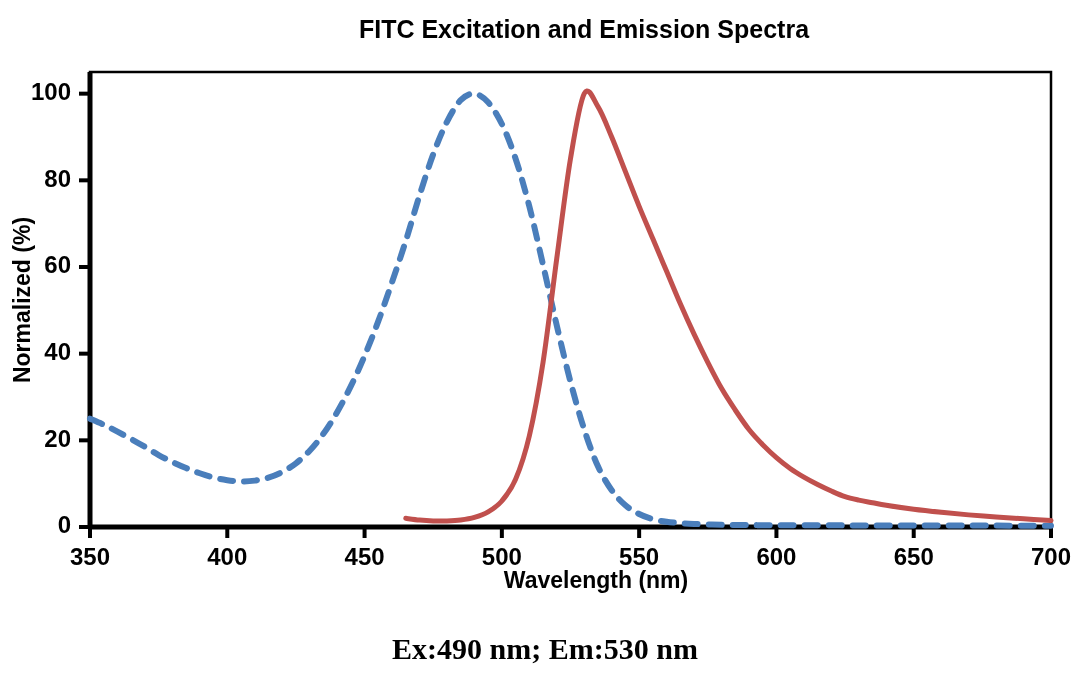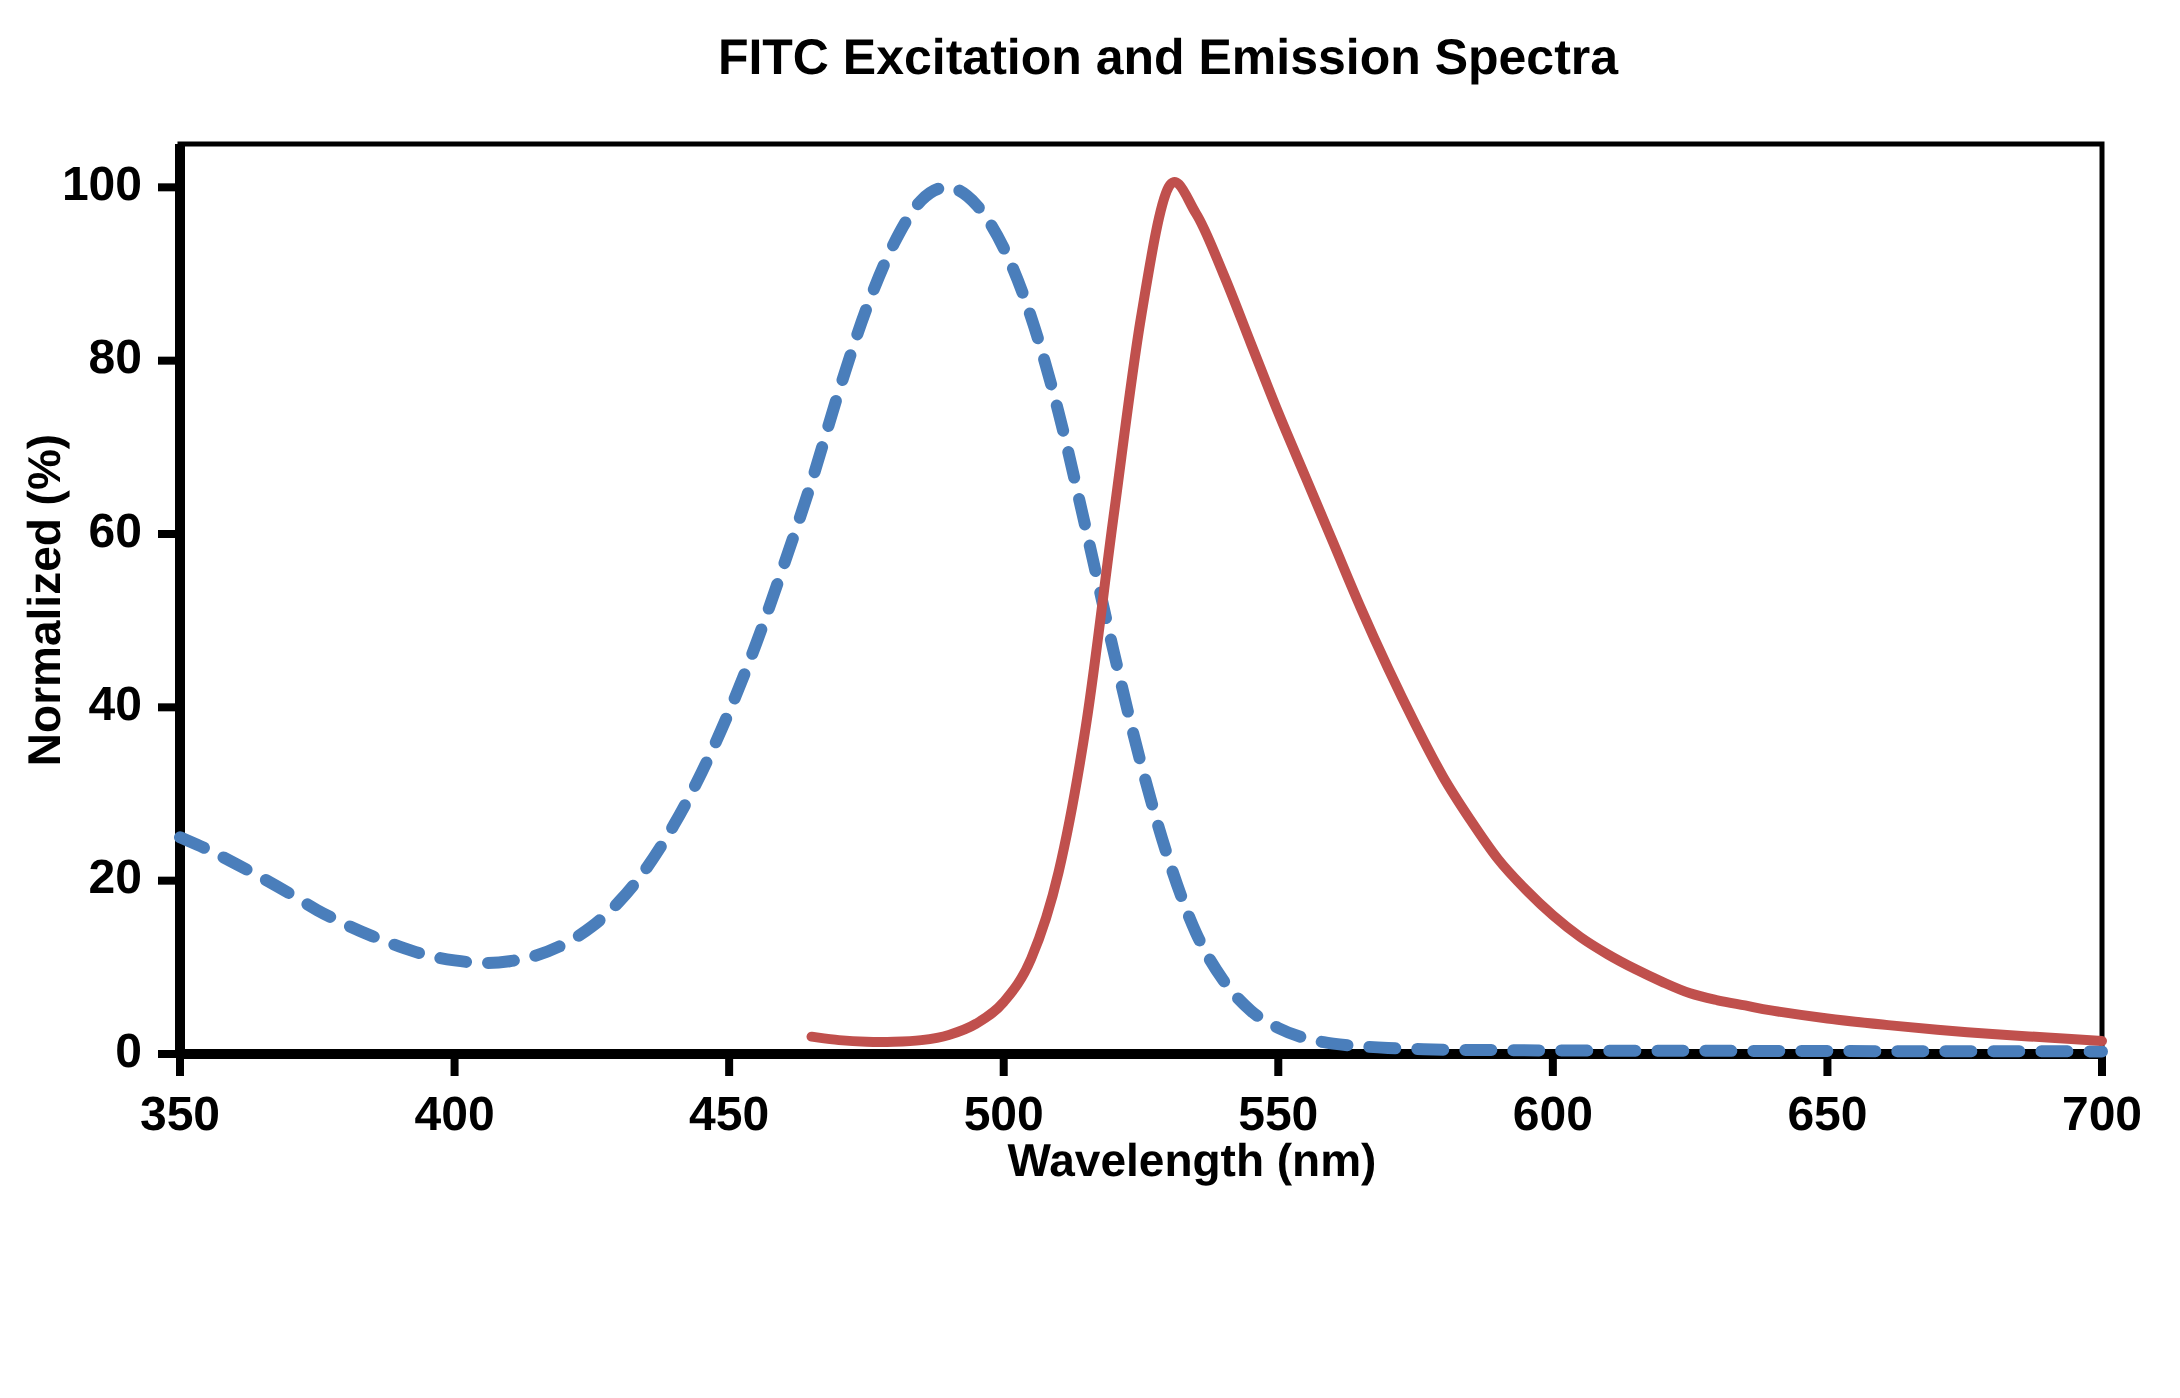--- a/index.html
+++ b/index.html
@@ -120,14 +120,15 @@
         <text x="1051" y="565" class="tick-label-x">700</text>
       </g>
 
     <path id="series-excitation" fill="none" stroke-width="6" stroke-linecap="round" stroke-linejoin="round" d="M 90.00 418.67 C 92.29 419.68, 99.15 422.57, 103.73 424.73 C 108.30 426.90, 112.88 429.28, 117.46 431.67 C 122.03 434.05, 126.61 436.51, 131.19 439.03 C 135.76 441.56, 140.34 444.16, 144.91 446.83 C 149.49 449.51, 154.07 452.54, 158.64 455.07 C 163.22 457.59, 167.80 459.83, 172.37 462.00 C 176.95 464.17, 181.52 466.19, 186.10 468.07 C 190.68 469.94, 195.25 471.68, 199.83 473.27 C 204.40 474.86, 208.98 476.44, 213.56 477.60 C 218.13 478.76, 222.71 479.55, 227.29 480.20 C 231.86 480.85, 236.44 481.43, 241.01 481.50 C 245.59 481.57, 250.17 481.28, 254.74 480.63 C 259.32 479.98, 263.90 479.04, 268.47 477.60 C 273.05 476.16, 277.62 474.35, 282.20 471.97 C 286.78 469.58, 291.35 466.84, 295.93 463.30 C 300.50 459.76, 305.08 455.64, 309.66 450.73 C 314.23 445.82, 318.81 440.26, 323.39 433.83 C 327.96 427.41, 332.54 420.11, 337.11 412.17 C 341.69 404.22, 346.27 395.56, 350.84 386.17 C 355.42 376.78, 360.00 366.67, 364.57 355.83 C 369.15 345.00, 373.72 333.44, 378.30 321.17 C 382.88 308.89, 387.45 295.53, 392.03 282.17 C 396.60 268.81, 401.18 255.44, 405.76 241.00 C 410.33 226.56, 414.91 209.94, 419.49 195.50 C 424.06 181.06, 428.64 166.61, 433.21 154.33 C 437.79 142.06, 442.37 130.86, 446.94 121.83 C 451.52 112.81, 456.10 104.86, 460.67 100.17 C 465.25 95.47, 469.82 93.31, 474.40 93.67 C 478.98 94.03, 483.55 97.28, 488.13 102.33 C 492.70 107.39, 497.28 114.61, 501.86 124.00 C 506.43 133.39, 511.01 144.94, 515.59 158.67 C 520.16 172.39, 524.74 188.64, 529.31 206.33 C 533.89 224.03, 538.47 244.97, 543.04 264.83 C 547.62 284.69, 552.20 306.00, 556.77 325.50 C 561.35 345.00, 565.92 364.50, 570.50 381.83 C 575.08 399.17, 579.65 415.42, 584.23 429.50 C 588.80 443.58, 593.38 456.22, 597.96 466.33 C 602.53 476.44, 607.11 483.67, 611.69 490.17 C 616.26 496.67, 620.84 501.36, 625.41 505.33 C 629.99 509.31, 634.57 511.69, 639.14 514.00 C 643.72 516.31, 648.30 517.90, 652.87 519.20 C 657.45 520.50, 662.02 521.15, 666.60 521.80 C 671.18 522.45, 675.75 522.74, 680.33 523.10 C 684.90 523.46, 687.19 523.68, 694.06 523.97 C 700.92 524.26, 712.36 524.65, 721.51 524.83 C 730.67 525.01, 739.82 524.98, 748.97 525.05 C 758.12 525.12, 762.70 525.22, 776.43 525.27 C 790.16 525.32, 813.04 525.32, 831.34 525.35 C 849.65 525.39, 867.95 525.45, 886.26 525.48 C 904.56 525.52, 922.87 525.55, 941.17 525.57 C 959.48 525.59, 977.78 525.59, 996.09 525.61 C 1014.39 525.63, 1041.85 525.69, 1051.00 525.70" stroke="#4a7ebb" stroke-dasharray="13 11"></path>
     <path id="series-emission" fill="none" stroke-width="5" stroke-linecap="round" stroke-linejoin="round" d="M 405.76 518.33 C 408.05 518.62, 414.91 519.63, 419.49 520.07 C 424.06 520.50, 428.64 520.79, 433.21 520.93 C 437.79 521.08, 442.37 521.08, 446.94 520.93 C 451.52 520.79, 456.10 520.64, 460.67 520.07 C 465.25 519.49, 469.82 518.84, 474.40 517.47 C 478.98 516.09, 483.55 514.58, 488.13 511.83 C 492.70 509.09, 497.28 506.42, 501.86 501.00 C 506.43 495.58, 511.01 490.17, 515.59 479.33 C 520.16 468.50, 524.74 455.50, 529.31 436.00 C 533.89 416.50, 538.47 391.94, 543.04 362.33 C 547.62 332.72, 552.20 292.28, 556.77 258.33 C 561.35 224.39, 565.92 186.11, 570.50 158.67 C 575.08 131.22, 579.65 102.33, 584.23 93.67 C 588.80 85.00, 593.38 99.44, 597.96 106.67 C 602.53 113.89, 607.11 126.17, 611.69 137.00 C 616.26 147.83, 620.84 160.11, 625.41 171.67 C 629.99 183.22, 634.57 195.14, 639.14 206.33 C 643.72 217.53, 648.30 228.00, 652.87 238.83 C 657.45 249.67, 662.02 260.50, 666.60 271.33 C 671.18 282.17, 675.75 293.36, 680.33 303.83 C 684.90 314.31, 689.48 324.42, 694.06 334.17 C 698.63 343.92, 703.21 353.31, 707.79 362.33 C 712.36 371.36, 716.94 380.39, 721.51 388.33 C 726.09 396.28, 730.67 403.14, 735.24 410.00 C 739.82 416.86, 744.40 423.72, 748.97 429.50 C 753.55 435.28, 758.12 439.97, 762.70 444.67 C 767.28 449.36, 771.85 453.69, 776.43 457.67 C 781.00 461.64, 785.58 465.25, 790.16 468.50 C 794.73 471.75, 799.31 474.49, 803.89 477.17 C 808.46 479.84, 813.04 482.22, 817.61 484.53 C 822.19 486.84, 826.77 489.01, 831.34 491.03 C 835.92 493.06, 840.50 495.15, 845.07 496.67 C 849.65 498.18, 854.22 499.12, 858.80 500.13 C 863.38 501.14, 867.95 501.87, 872.53 502.73 C 877.10 503.60, 879.39 504.25, 886.26 505.33 C 893.12 506.42, 904.56 508.08, 913.71 509.23 C 922.87 510.39, 932.02 511.33, 941.17 512.27 C 950.32 513.21, 959.48 514.07, 968.63 514.87 C 977.78 515.66, 986.93 516.38, 996.09 517.03 C 1005.24 517.68, 1014.39 518.19, 1023.54 518.77 C 1032.70 519.34, 1046.42 520.21, 1051.00 520.50" stroke="#c0504d"></path>
 
     <text id="x-axis-title" class="axis-title" x="596" y="588">Wavelength (nm)</text>
     <text id="y-axis-title" class="axis-title" x="30" y="300" transform="rotate(-90 30 300)">Normalized (%)</text>
   </svg>
 
+  <div class="caption">Ex:490 nm; Em:530 nm</div>
 
 </div>
 
 </body></html>

